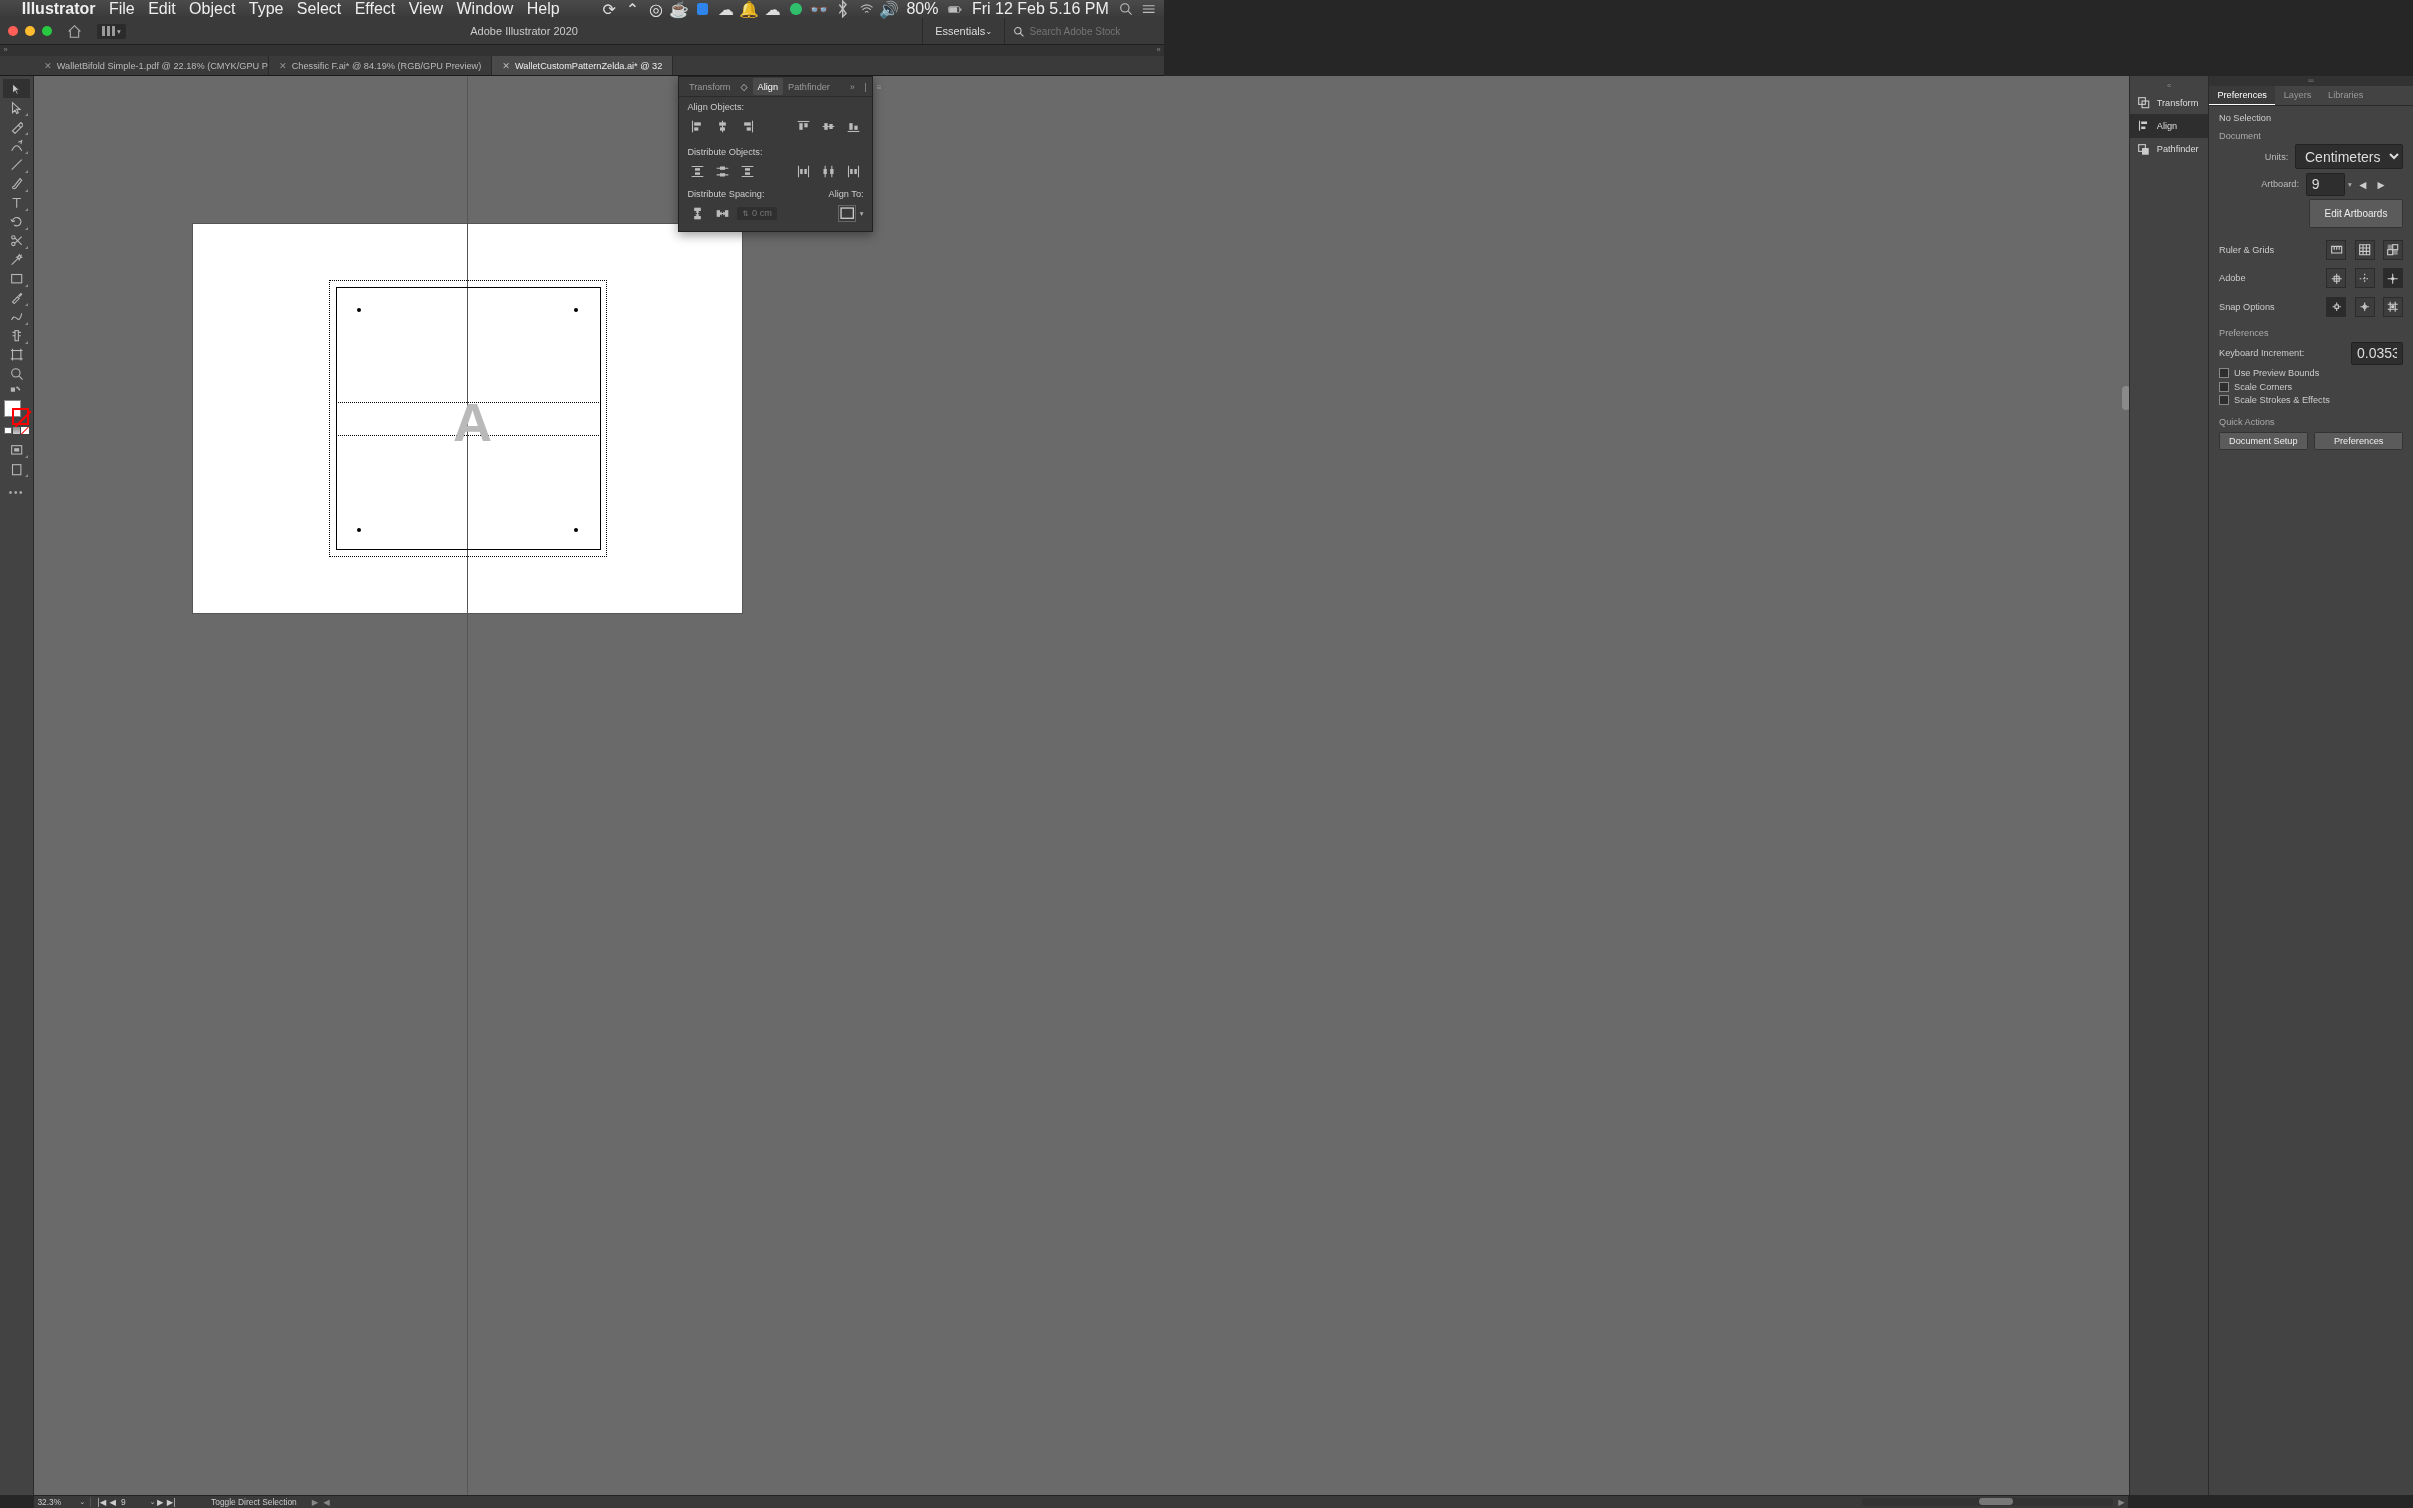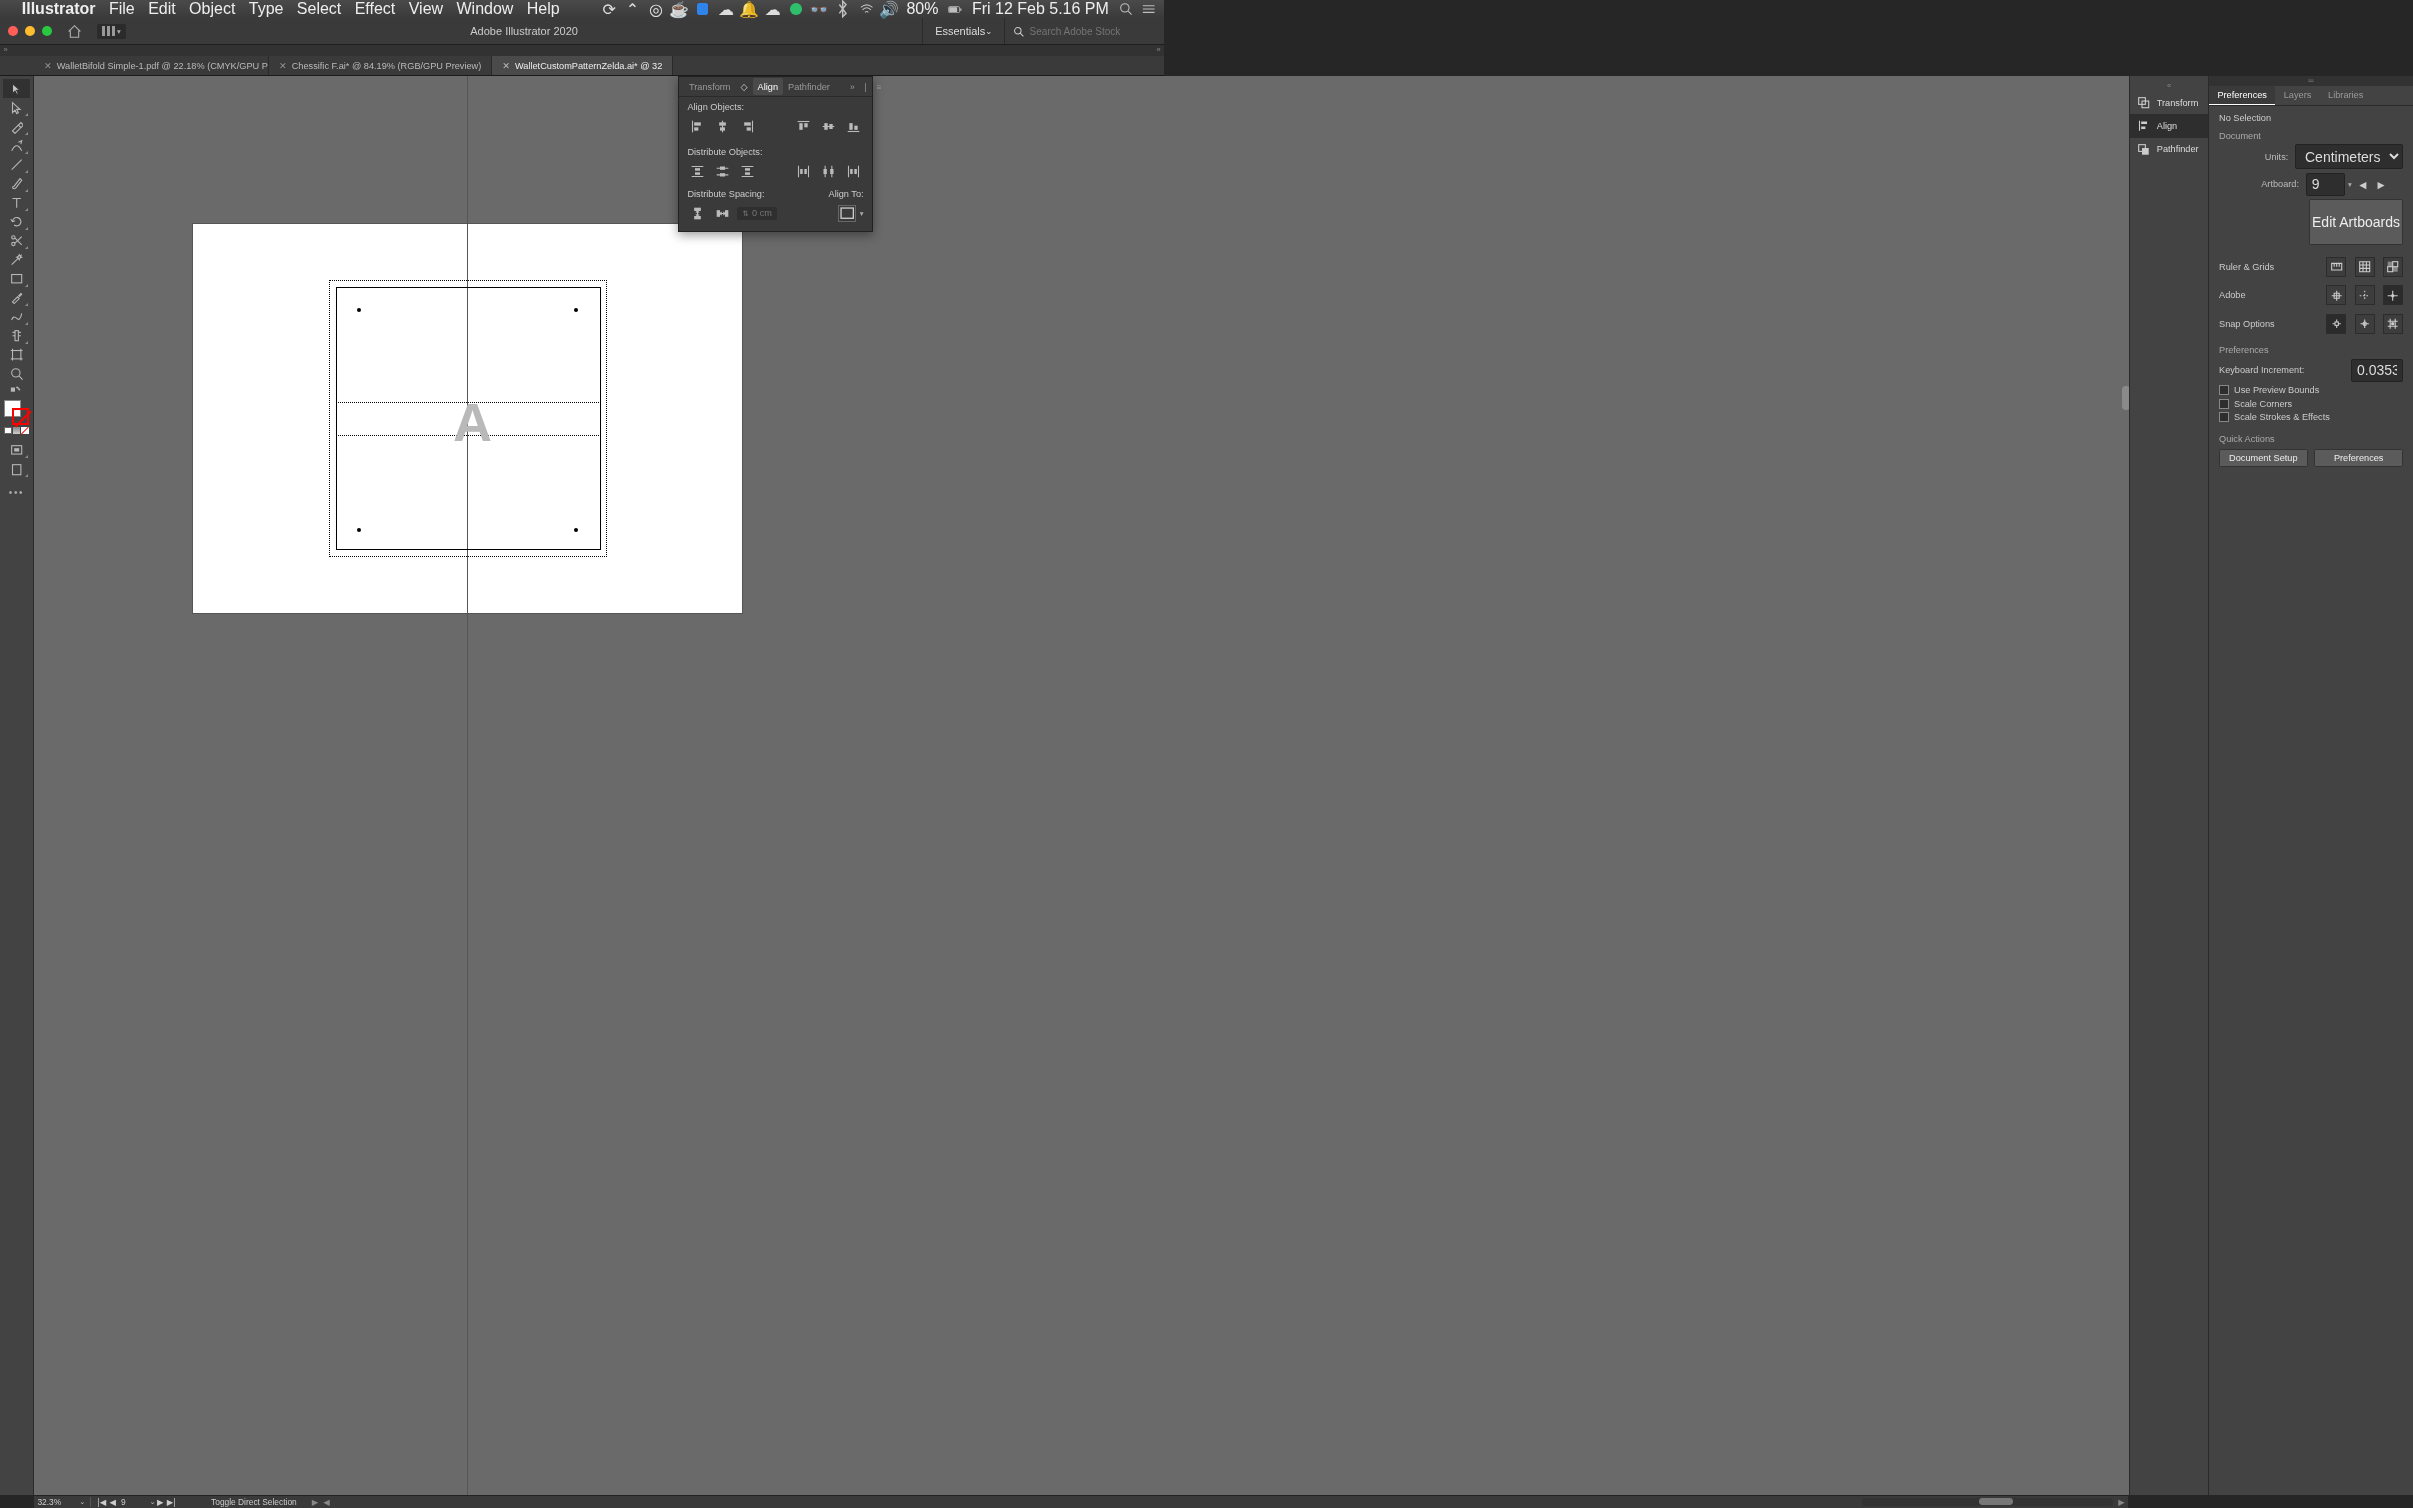--- a/index.html
+++ b/index.html
@@ -98,21 +98,21 @@
 .props .ptabs2 span.active { background:#3a3a3a; border-bottom:1.7px solid #fff; color:#fff;}
 .props .pad { padding:6.7px 10px; }
 .props .heading { color:#aaa; font-size:9.2px; margin:5px 0 3.4px;}
 .props .row { display:flex; align-items:center; gap:6.7px; margin:3.4px 0; }
 .props .row .lbl { width:80px; text-align:right; color:#bbb;}
 .props select,.props input[type=text] { background:#2e2e2e; border:0.8px solid #222; color:#ddd; font-size:14px; padding:2.5px 5px; border-radius:1.7px;}
 .props .select-units{flex:1;}
 .artboard-sel{display:flex;align-items:center;gap:3.4px;}
 .artboard-sel input{width:39px;}
 .nav-arrow{width:15px;height:15px;display:flex;align-items:center;justify-content:center;background:transparent;color:#ccc;}
-.props button.wide { width:100%; background:#5b5b5b; border:0.8px solid #333; color:#eee; padding:14px 0; font-size:14px; border-radius:1.7px;}
+.props button.wide { width:100%; background:#5b5b5b; border:0.8px solid #333; color:#eee; padding:8px 0; font-size:10px; border-radius:1.7px;}
 .props .iconrow { display:flex; gap:8.4px; margin-left:auto;}
 .props .iconbtn { width:20px; height:20px; background:#3d3d3d; border:0.8px solid #2c2c2c; display:flex; align-items:center; justify-content:center;}
 .props .iconbtn.active{background:#2b2b2b;}
 .props .iconbtn svg{width:13.4px;height:13.4px;}
 .chk { display:flex; align-items:center; gap:5px; margin:3.4px 0;}
 .chk input{appearance:none;width:10px;height:10px;border:0.8px solid #888;background:#2e2e2e;}
 .qa-row{display:flex;gap:6.7px;margin-top:5px;}
 .qa-row button{flex:1;background:#5b5b5b;border:0.8px solid #333;color:#eee;padding:3.4px 0;font-size:9.2px;border-radius:1.7px;}
 
 

